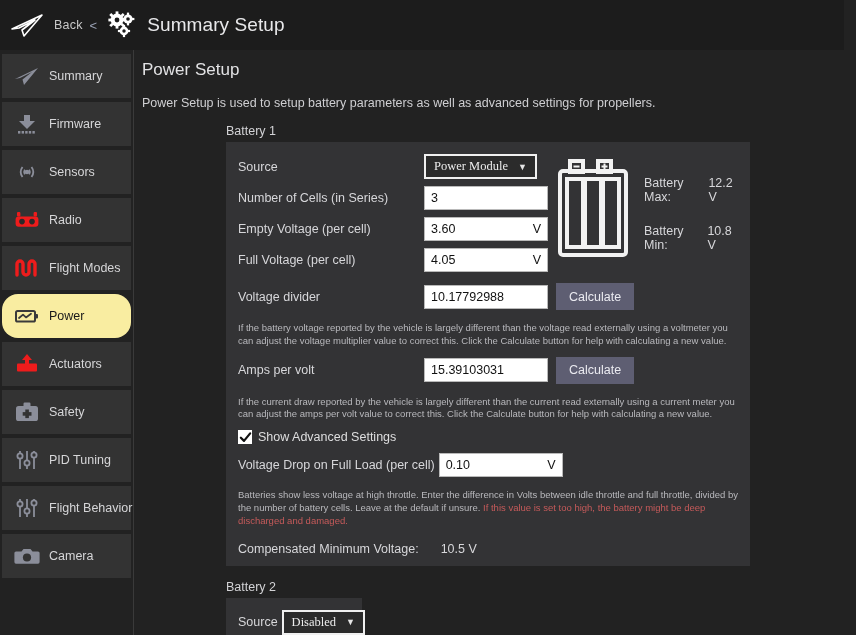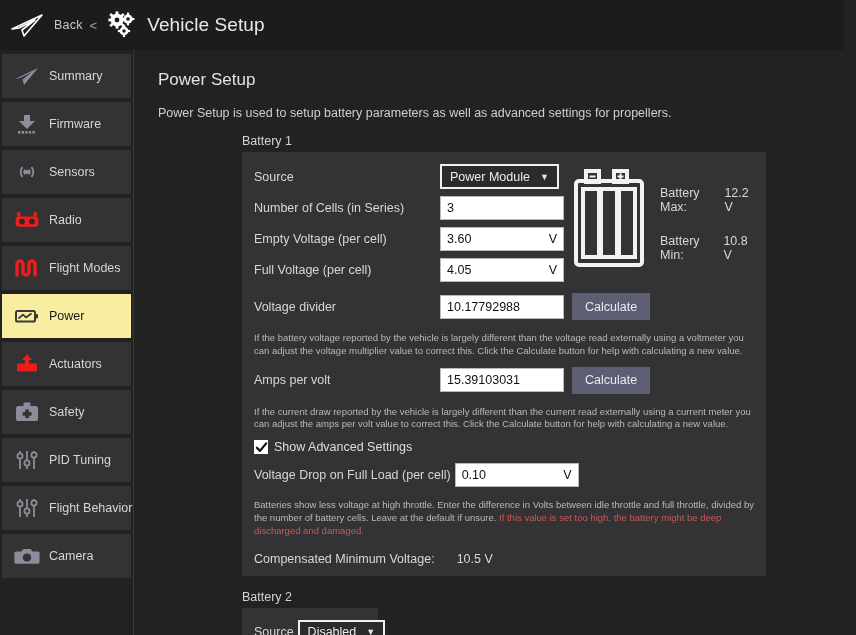--- a/index.html
+++ b/index.html
@@ -22,56 +22,56 @@
   #back-label {
     color: #c9c9c9; font-size: 12.5px; margin-left: 6px; letter-spacing: .2px;
   }
   #back-chevron { color: #9aa2b5; font-size: 13px; margin-left: 7px; }
   #gears { width: 36px; height: 30px; margin-left: 7px; flex: 0 0 auto; }
   #app-title {
     color: #e8e8ea; font-size: 19px; margin-left: 7px; letter-spacing: .1px;
   }
 
   
-  #body { display: flex; width: 856px; height: 585px; gap: 16px; }
+  #body { display: flex; width: 856px; height: 585px; }
 
   
   #sidebar {
     width: 134px; height: 585px;
     background: #222222;
     border-right: 1px solid #3a3a3a;
     flex: 0 0 134px;
     padding-top: 4px;
   }
   .side-item {
     height: 44px; margin: 0 2px 4px 2px;
     background: #333333;
     display: flex; align-items: center;
     padding-left: 8px;
     cursor: pointer;
   }
-  .side-item.active { background: #f9eda1; }
+  .side-item.active { background: #f9eda1; border-radius: 16px; }
   .side-ico {
     width: 34px; height: 30px; flex: 0 0 34px;
     display: flex; align-items: center; justify-content: center;
   }
   .side-label {
     color: #d6d6d8; font-size: 12.5px; margin-left: 5px;
     white-space: nowrap;
   }
   .side-item.active .side-label { color: #1a1a1a; }
 
   
   #main {
     flex: 1 1 auto; height: 585px;
     background: #222222;
     padding: 10px 0 0 6px;
     position: relative;
   }
-  #page-title { color: #e2e2e4; font-size: 17px; padding-left: 2px; margin-top: 10px; }
+  #page-title { color: #e2e2e4; font-size: 17px; padding-left: 2px; }
   #page-desc { color: #cfcfd2; font-size: 12.5px; margin-top: 16px; padding-left: 2px; }
 
   .group-label {
     color: #d3d3d6; font-size: 12.5px;
     margin-top: 14px; margin-bottom: 4px; padding-left: 86px;
   }
 
   .card {
     background: #333335;
     margin-left: 86px;
@@ -86,20 +86,21 @@
     width: 186px; flex: 0 0 186px;
   }
   .row-label.auto { width: auto; flex: 0 0 auto; margin-right: 4px; }
 
   .combo {
     background: #2b2b2b; border: 2px solid #f0f0f0;
     color: #ececec; font-size: 12.5px;
     height: 25px; padding: 0 8px;
     display: inline-flex; align-items: center; gap: 10px;
     cursor: pointer;
+    font-family: Liberation Serif, serif;
   }
   .caret { font-size: 9px; color: #e6e6e6; }
 
   .field {
     background: #ffffff; border: 1px solid #b9b9b9;
     height: 24px; width: 124px;
     display: flex; align-items: center;
     padding: 0 6px;
     color: #111; font-size: 12.5px;
     cursor: text;
@@ -183,21 +184,21 @@
         <g>
           <rect x="18.9" y="14.9" width="2.2" height="2.6"></rect>
           <rect x="18.9" y="24.5" width="2.2" height="2.6"></rect>
           <rect x="13.9" y="19.9" width="2.6" height="2.2"></rect>
           <rect x="23.5" y="19.9" width="2.6" height="2.2"></rect>
         </g>
         <circle cx="20" cy="21" r="1.7" fill="#1c1c1c"></circle>
       </g>
     </svg>
   </span>
-  <span id="app-title">Vehicle Setup</span>
+  <span id="app-title">Summary Setup</span>
 </div>
 
 <div id="body">
 
   <div id="sidebar">
 
     <div class="side-item">
       <span class="side-ico">
         <svg viewBox="0 0 28 24" width="28" height="24">
           <path d="M2 15 L25 4 L11 21 L9.5 15.5 L19 8 L7 14 Z" fill="#8b8e9a"></path>

